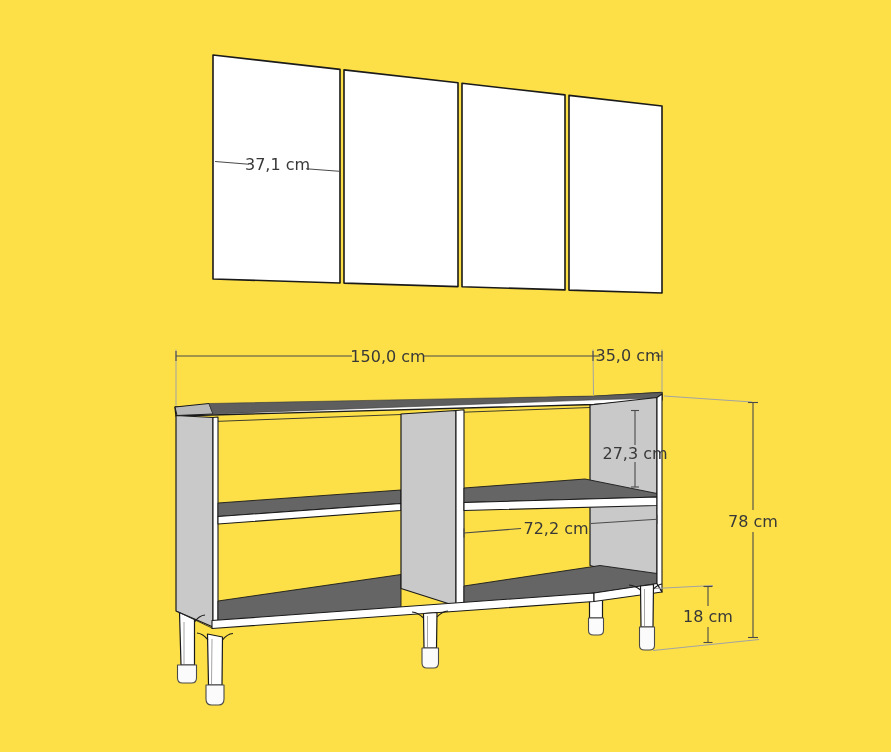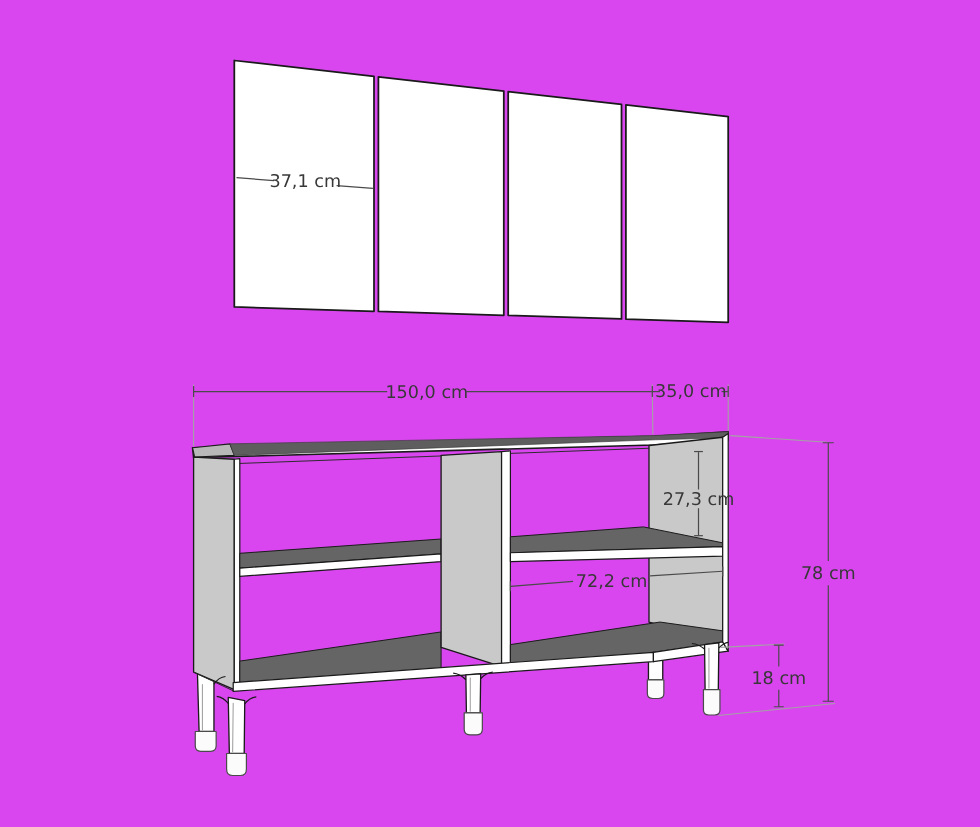--- a/index.html
+++ b/index.html
@@ -1,16 +1,16 @@
 <!DOCTYPE html>
 <html><head>
 <meta charset="utf-8">
 <style>
   html,body{margin:0;padding:0;background:#ffffff;}
-  .canvas{position:relative;width:891px;height:752px;background:#d946ef;overflow:hidden;
+  .canvas{position:relative;width:891px;height:752px;background:#fde047;overflow:hidden;
           font-family:"DejaVu Sans","Liberation Sans",sans-serif;}
   svg{position:absolute;left:0;top:0;}
   .dim-label{font-family:"DejaVu Sans","Liberation Sans",sans-serif;font-size:16px;fill:#383838;}
   .outline{fill:#ffffff;stroke:#1a1a1a;stroke-width:1.4;stroke-linejoin:round;}
   .door{fill:#ffffff;stroke:#1a1a1a;stroke-width:1.6;stroke-linejoin:round;}
   .grayface{fill:#c9c9c9;stroke:#1a1a1a;stroke-width:1.2;stroke-linejoin:round;}
   .darksurf{fill:#656565;stroke:#1a1a1a;stroke-width:0.9;stroke-linejoin:round;}
   .whitestrip{fill:#ffffff;stroke:#1a1a1a;stroke-width:1.1;stroke-linejoin:round;}
   .leg{fill:#ffffff;stroke:#1a1a1a;stroke-width:1.2;stroke-linejoin:round;}
   .legcap{fill:#fbfbfb;stroke:#4a4a4a;stroke-width:1.1;stroke-linejoin:round;}

